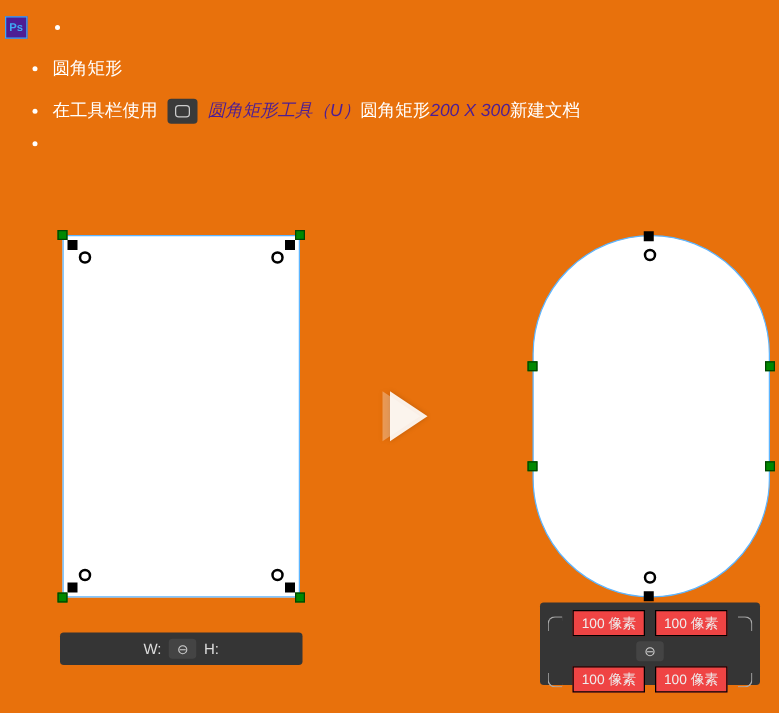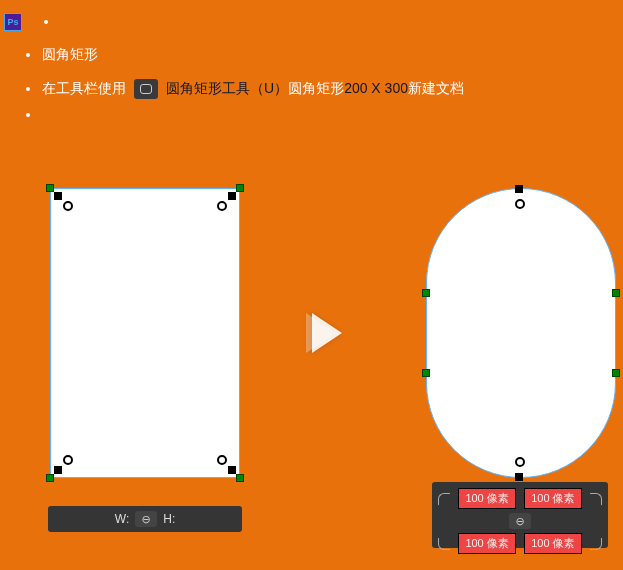--- a/index.html
+++ b/index.html
@@ -54,21 +54,21 @@
       justify-content: center;
       margin: 0 8px;
       flex-shrink: 0;
     }
     .tool-icon-inner {
       width: 12px;
       height: 10px;
       border: 1.5px solid #ccc;
       border-radius: 3px;
     }
-    .hl { color: #0f172a; }
+    .hl { color: #4c1d95; font-style: italic; }
     .shapes-area {
       position: absolute;
       top: 180px;
       left: 0;
       width: 100%;
       height: 390px;
     }
     .rect-shape {
       position: absolute;
       left: 50px;

